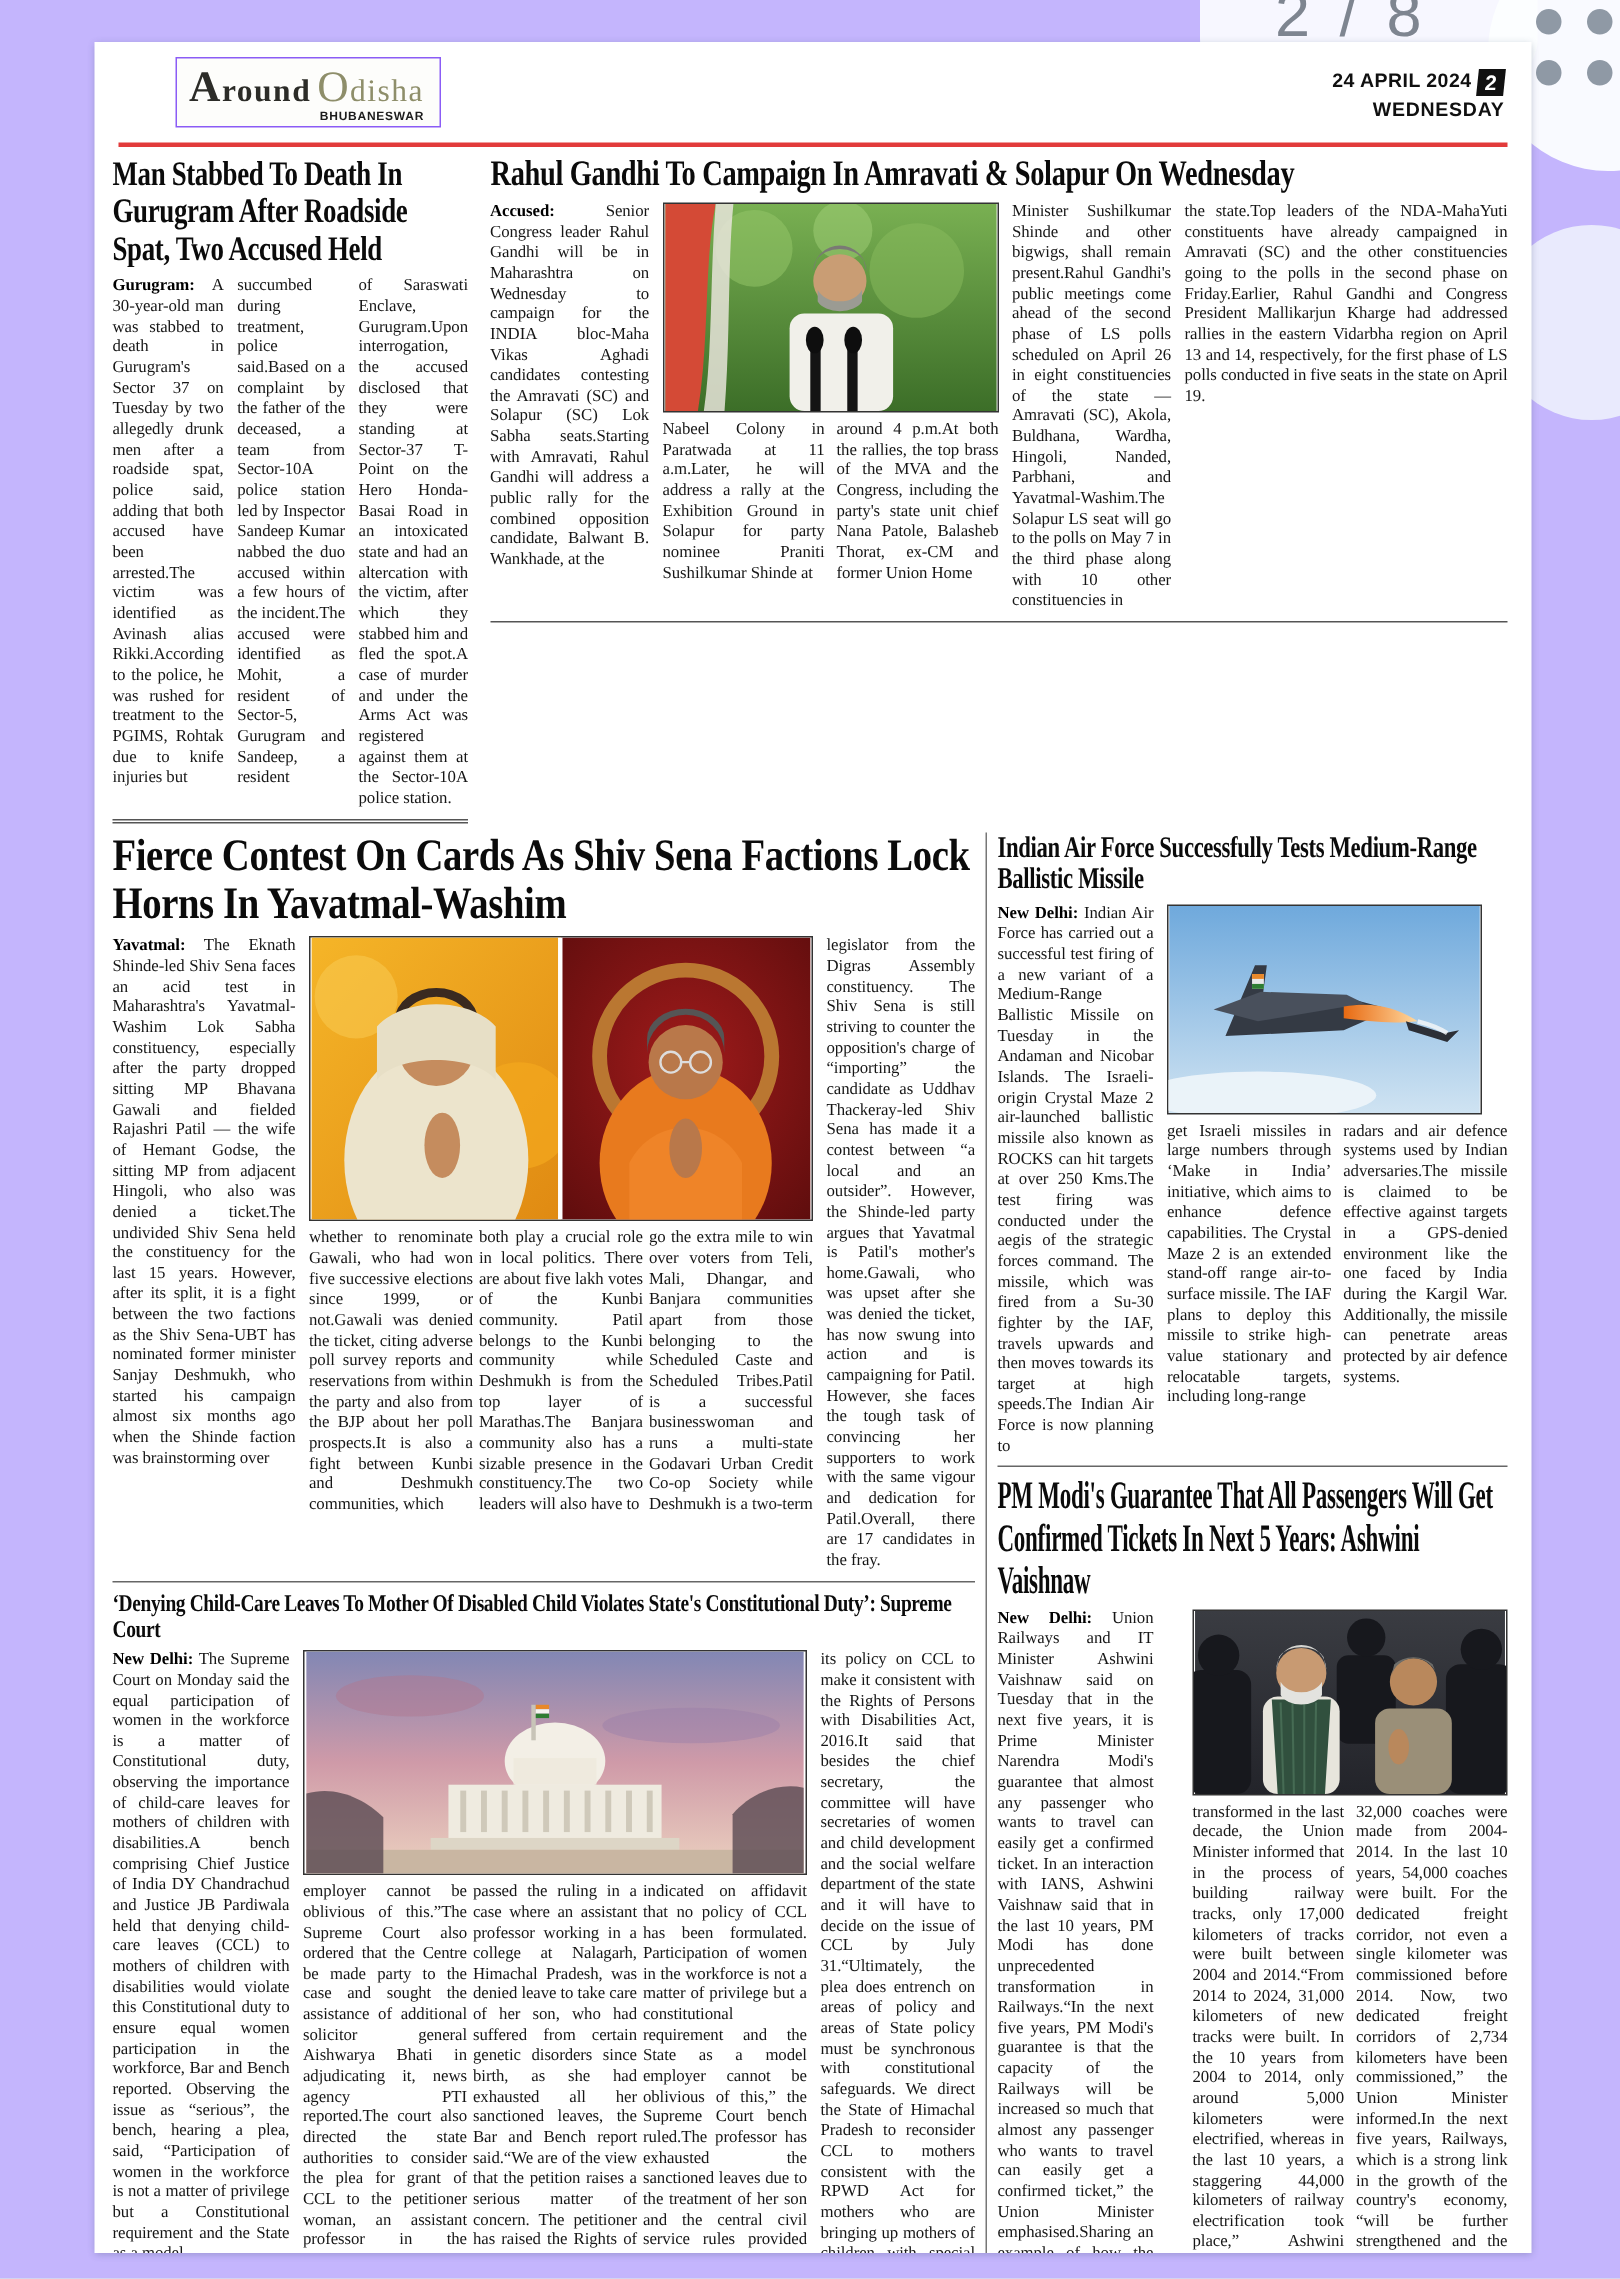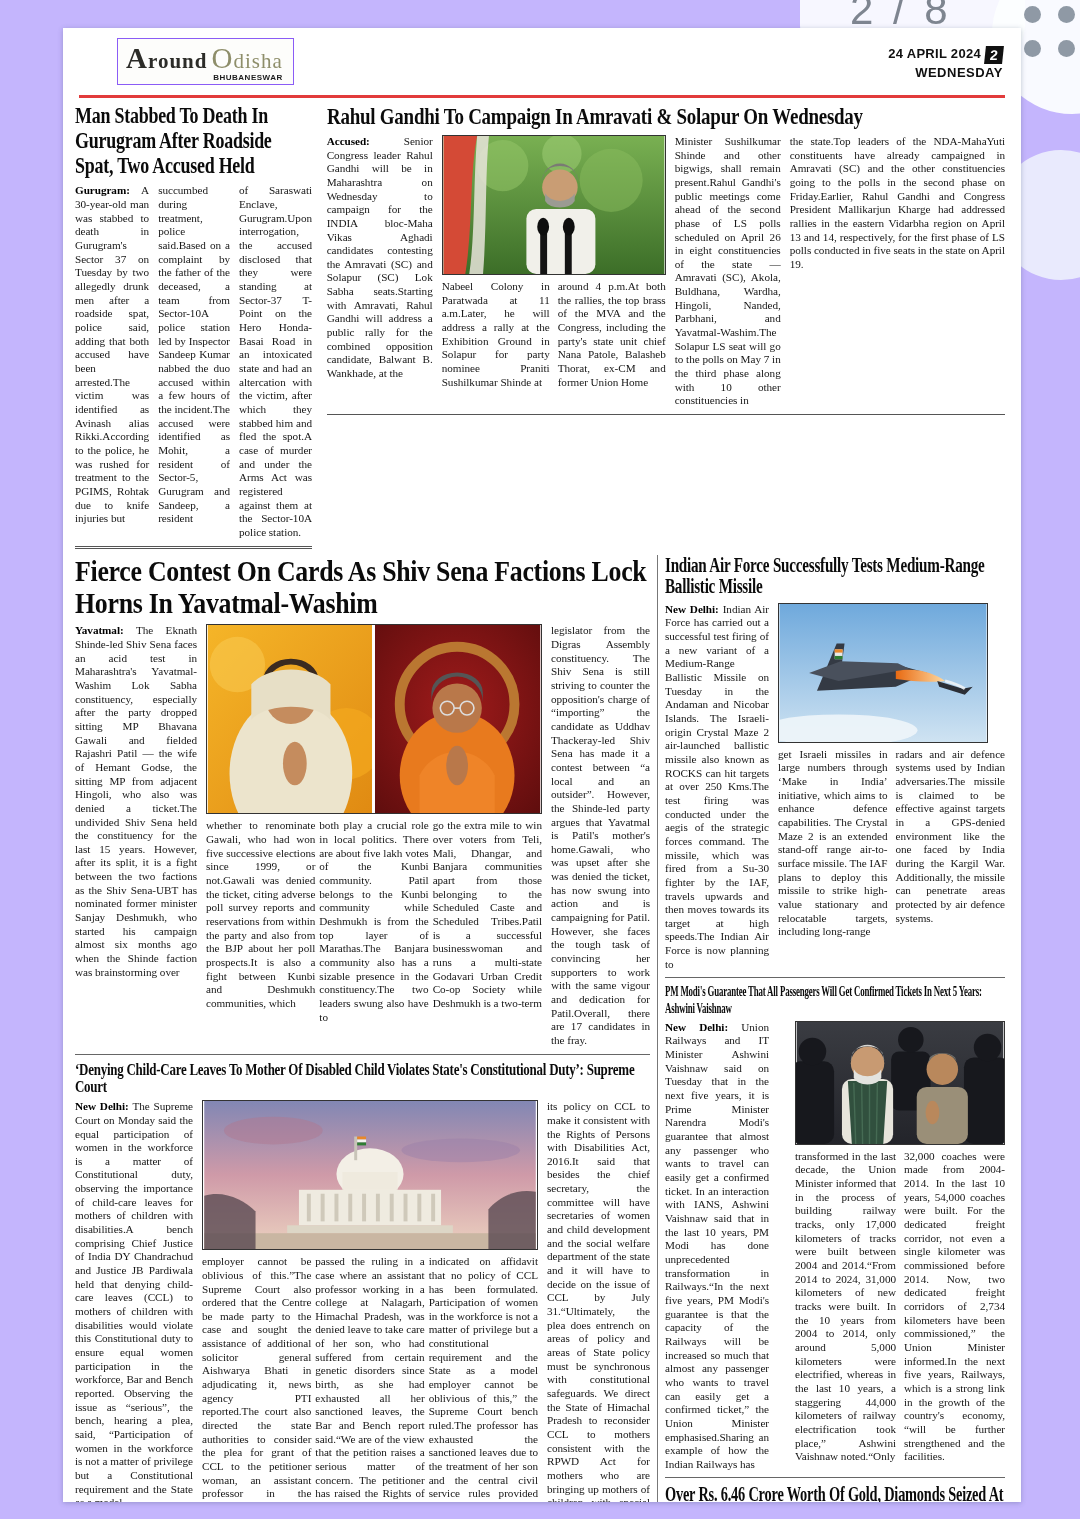--- a/index.html
+++ b/index.html
@@ -39,21 +39,21 @@
     transform:skewX(-6deg);vertical-align:-2px;}
   .day{font-size:13px;font-weight:bold;color:#101010;letter-spacing:.5px;margin-top:1px;}
   .redline{position:absolute;left:4px;right:0;bottom:2px;height:3px;background:#e23b3b;}
   
   .hl{margin:0;padding:0;font-weight:700;color:#0b0b0b;overflow:visible;}
   .hl .in{display:block;transform-origin:left top;line-height:1.08;letter-spacing:-.3px;}
   .hl-stabbed{font-size:23px;}.hl-stabbed .in{width:128%;transform:scaleX(.78);}
   .hl-rahul{font-size:24px;}.hl-rahul .in{width:126%;transform:scaleX(.79);white-space:nowrap;}
   .hl-shiv{font-size:30px;}.hl-shiv .in{width:116%;transform:scaleX(.86);}
   .hl-iaf{font-size:20px;}.hl-iaf .in{width:132%;transform:scaleX(.757);}
-  .hl-modi{font-size:15px;}.hl-modi .in{width:169%;transform:scaleX(.59);}
+  .hl-modi{font-size:26px;}.hl-modi .in{width:169%;transform:scaleX(.59);}
   .hl-sc{font-size:16px;}.hl-sc .in{width:123%;transform:scaleX(.81);}
   .hl-gold{font-size:21px;}.hl-gold .in{width:146%;transform:scaleX(.684);}
   
   .bt{font-size:11.2px;line-height:1.22;text-align:justify;color:#161616;
     letter-spacing:-.05px;}
   .col{margin:0;}
   .dl{font-weight:bold;color:#000;}
   
   .row1{display:flex;align-items:flex-start;margin-top:4px;}
   .art-stabbed{width:348px;border-bottom:3px double #555;padding-bottom:6px;}
@@ -210,21 +210,21 @@
                 <circle cx="252" cy="84" r="25" fill="#b9784a"></circle>
                 <path d="M226,78 a26,26 0 0 1 52,0 l0,-10 a26,20 0 0 0 -52,0 Z" fill="#555"></path>
                 <circle cx="242" cy="84" r="7" fill="none" stroke="#ddd" stroke-width="1.6"></circle>
                 <circle cx="262" cy="84" r="7" fill="none" stroke="#ddd" stroke-width="1.6"></circle>
                 <line x1="249" y1="84" x2="255" y2="84" stroke="#ddd" stroke-width="1.6"></line>
                 <ellipse cx="252" cy="142" rx="11" ry="20" fill="#b9784a"></ellipse>
                 <rect x="166" y="0" width="3" height="190" fill="#fff"></rect>
               </svg>
               <div class="three">
                 <p class="col">whether to renominate Gawali, who had won five successive elections since 1999, or not.Gawali was denied the ticket, citing adverse poll survey reports and reservations from within the party and also from the BJP about her poll prospects.It is also a fight between Kunbi and Deshmukh communities, which</p>
-                <p class="col">both play a crucial role in local politics. There are about five lakh votes of the Kunbi community. Patil belongs to the Kunbi community while Deshmukh is from the top layer of Marathas.The Banjara community also has a sizable presence in the constituency.The two leaders swung also have to</p>
+                <p class="col">both play a crucial role in local politics. There are about five lakh votes of the Kunbi community. Patil belongs to the Kunbi community while Deshmukh is from the top layer of Marathas.The Banjara community also has a sizable presence in the constituency.The two leaders will also have to</p>
                 <p class="col">go the extra mile to win over voters from Teli, Mali, Dhangar, and Banjara communities apart from those belonging to the Scheduled Caste and Scheduled Tribes.Patil is a successful businesswoman and runs a multi-state Godavari Urban Credit Co-op Society while Deshmukh is a two-term</p>
               </div>
             </div>
             <p class="col">legislator from the Digras Assembly constituency. The Shiv Sena is still striving to counter the opposition's charge of “importing” the candidate as Uddhav Thackeray-led Shiv Sena has made it a contest between “a local and an outsider”. However, the Shinde-led party argues that Yavatmal is Patil's mother's home.Gawali, who was upset after she was denied the ticket, has now swung into action and is campaigning for Patil. However, she faces the tough task of convincing her supporters to work with the same vigour and dedication for Patil.Overall, there are 17 candidates in the fray.</p>
           </div>
         </article>
 
         <article class="art-sc">
           <h2 class="hl hl-sc">
               <span class="in">‘Denying Child-Care Leaves To Mother Of Disabled Child Violates State's Constitutional Duty’: Supreme Court</span>

